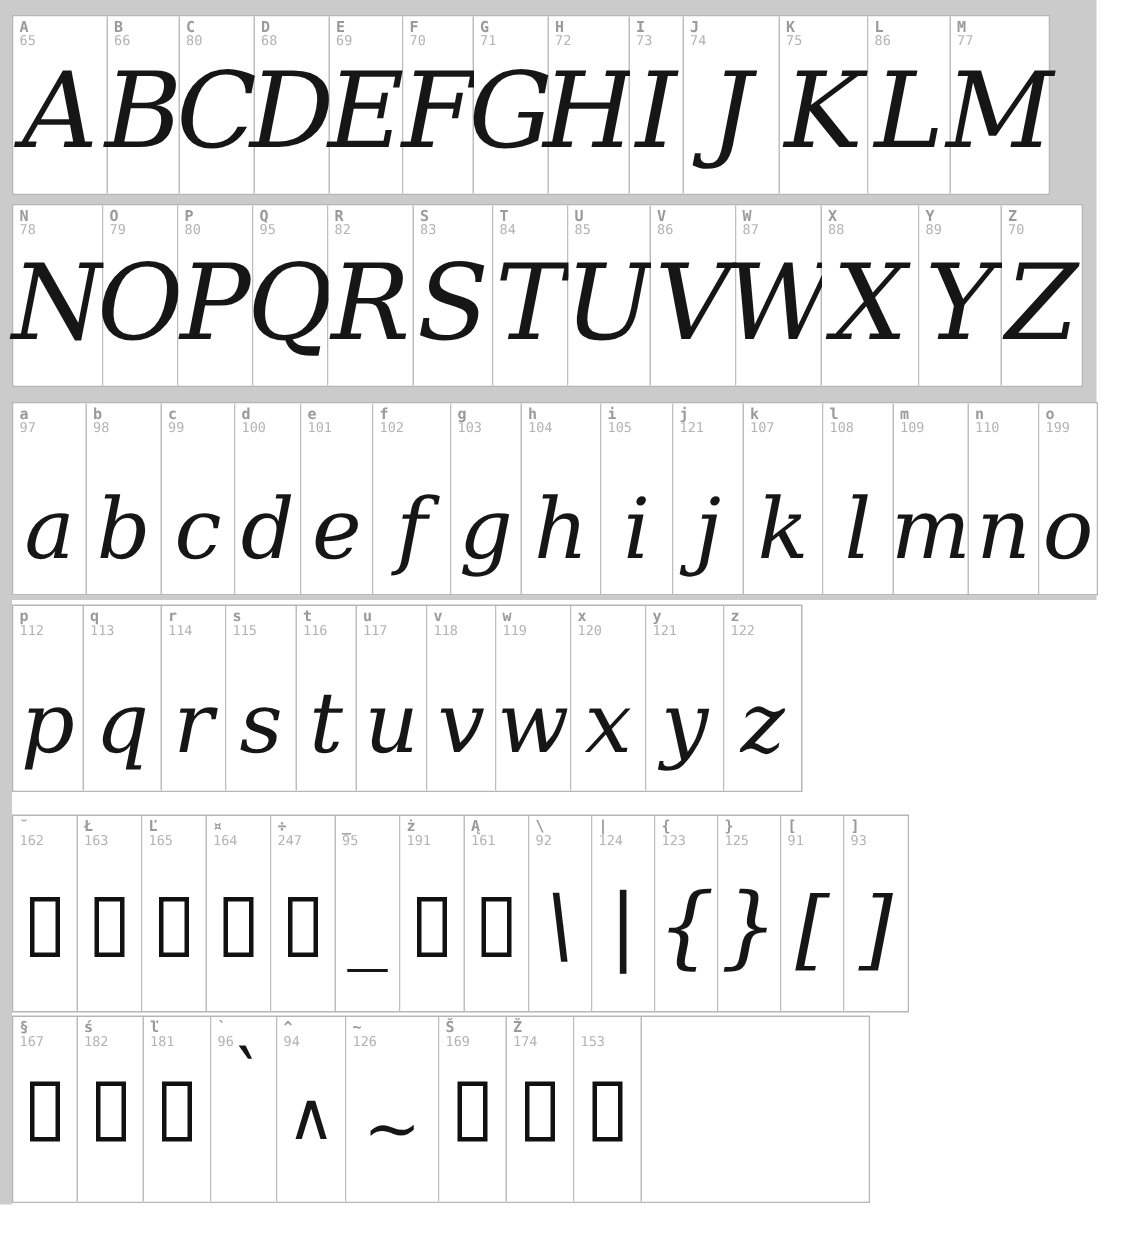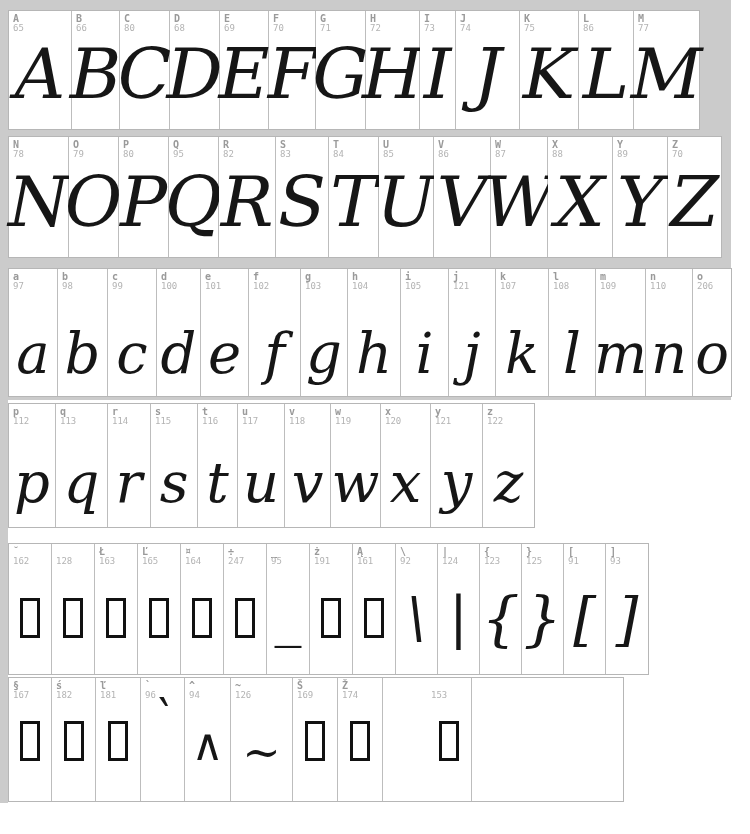--- a/index.html
+++ b/index.html
@@ -354,21 +354,21 @@
       <div class="cell" style="width: 47px;">
         <div class="cell-label">
           <span class="ch">n</span>
           <span class="code">110</span>
         </div>
         <div class="glyph" style="font-size: 56px; bottom: 14px;">n</div>
       </div>
       <div class="cell" style="width: 38px;">
         <div class="cell-label">
           <span class="ch">o</span>
-          <span class="code">206</span>
+          <span class="code">199</span>
         </div>
         <div class="glyph" style="font-size: 56px; bottom: 14px;">o</div>
       </div>
     </div>
     <div class="row" style="top: 403px; height: 125px;">
       <div class="cell" style="width: 47px;">
         <div class="cell-label">
           <span class="ch">p</span>
           <span class="code">112</span>
         </div>
@@ -448,27 +448,20 @@
     <div class="row" style="top: 543px; height: 132px;">
       <div class="cell" style="width: 43px;">
         <div class="cell-label">
           <span class="ch">˘</span>
           <span class="code">162</span>
         </div>
         <div class="notdef" style="bottom: 36px;"></div>
       </div>
       <div class="cell" style="width: 43px;">
         <div class="cell-label">
-          <span class="ch"></span>
-          <span class="code">128</span>
-        </div>
-        <div class="notdef" style="bottom: 36px;"></div>
-      </div>
-      <div class="cell" style="width: 43px;">
-        <div class="cell-label">
           <span class="ch">Ł</span>
           <span class="code">163</span>
         </div>
         <div class="notdef" style="bottom: 36px;"></div>
       </div>
       <div class="cell" style="width: 43px;">
         <div class="cell-label">
           <span class="ch">Ľ</span>
           <span class="code">165</span>
         </div>
@@ -602,21 +595,21 @@
         </div>
         <div class="notdef" style="bottom: 40px;"></div>
       </div>
       <div class="cell" style="width: 45px;">
         <div class="cell-label">
           <span class="ch">Ž</span>
           <span class="code">174</span>
         </div>
         <div class="notdef" style="bottom: 40px;"></div>
       </div>
-      <div class="cell" style="width: 45px; margin-left: 44px;">
+      <div class="cell" style="width: 45px;">
         <div class="cell-label">
           <span class="ch"></span>
           <span class="code">153</span>
         </div>
         <div class="notdef" style="bottom: 40px;"></div>
       </div>
       <div class="cell filler" style="width: 151px;"></div>
     </div>
   </div>
 

